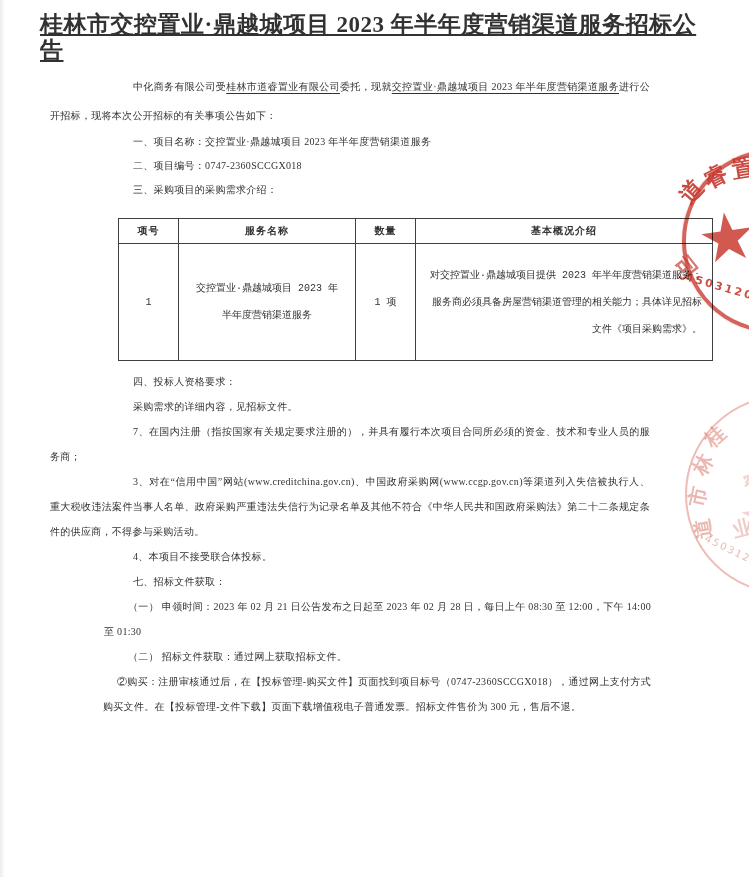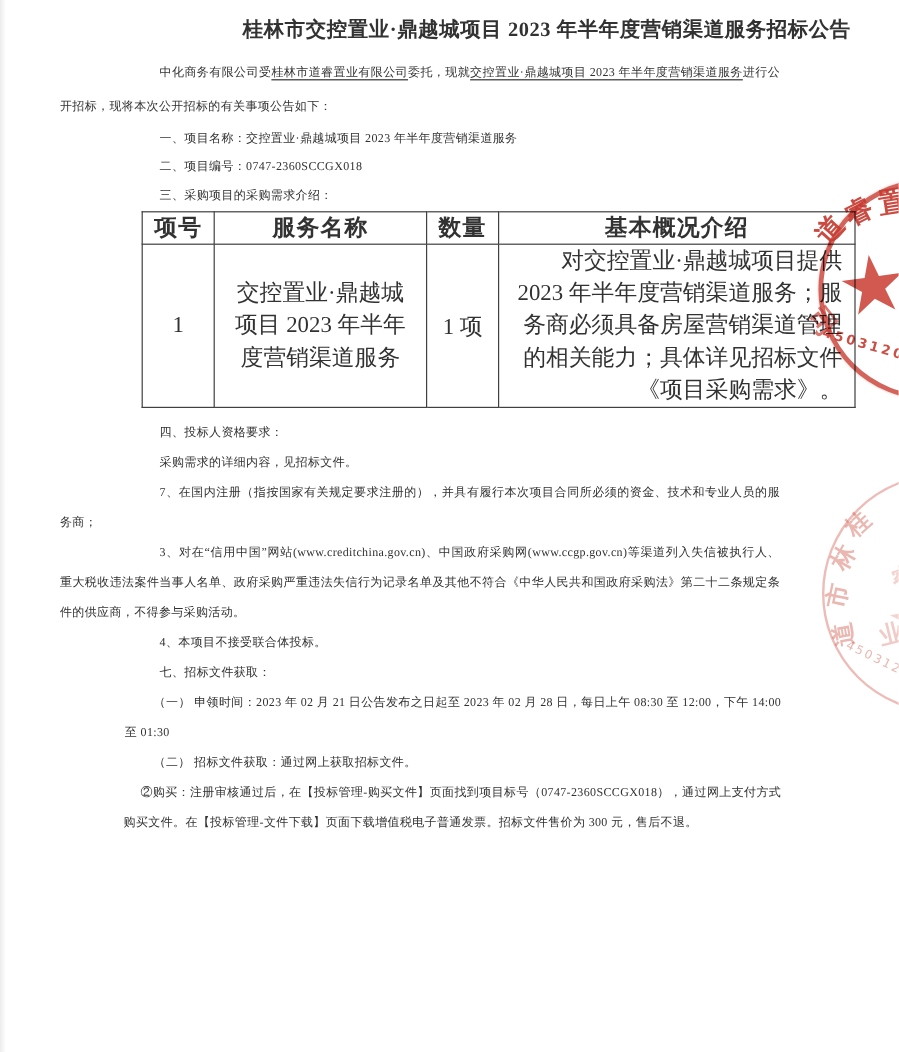--- a/index.html
+++ b/index.html
@@ -4,36 +4,36 @@
 <style>
   html,body{margin:0;padding:0;background:#ffffff;}
   .page{
     position:relative;width:749px;height:877px;overflow:hidden;
     background:linear-gradient(90deg,#ececec 0px,#ffffff 5px);
     font-family:"Liberation Serif","DejaVu Serif",serif;
     color:#323232;
   }
   .content{position:absolute;left:0;top:0;width:749px;padding-top:12px;}
   .title{
-    text-align:right;font-size:17px;font-weight:700;line-height:26px;
-    margin:0 40px;letter-spacing:.5px;
+    text-align:left;font-size:23px;font-weight:700;line-height:26px;
+    margin:0 40px;letter-spacing:.5px;text-decoration:underline;
   }
   p{
     margin:0 0 0 50px;width:600px;font-size:10px;line-height:25px;
     text-align:justify;text-justify:inter-ideograph;text-indent:83px;
     letter-spacing:.3px;
   }
   p.intro{line-height:29px;margin-top:8px;}
   p.top3{line-height:24px;}
   p.sub{margin-left:104px;width:547px;text-indent:24px;}
   p.note{margin-left:103px;width:548px;text-indent:14px;}
   .u{text-decoration:underline;text-underline-offset:3px;}
   table{
-    margin:0 0 8px 118px;border-collapse:collapse;width:594px;
-    font-size:19px;table-layout:fixed;
+    margin:16px 0 8px 118px;border-collapse:collapse;width:594px;
+    font-size:10px;table-layout:fixed;font-family:Liberation Mono, monospace;
   }
   th,td{border:1px solid #404040;padding:0;}
   th{height:24px;font-weight:600;text-align:center;letter-spacing:1px;}
   .col-no{width:60px;}.col-service{width:177px;}.col-qty{width:60px;}.col-desc{width:297px;}
   td{height:116px;vertical-align:middle;}
   td.c{text-align:center;}
   td.service{text-align:center;line-height:27px;padding:0 14px;}
   td.desc{line-height:27px;text-align:right;padding:0 10px;}
   
   .stamp{position:absolute;mix-blend-mode:multiply;pointer-events:none;}

